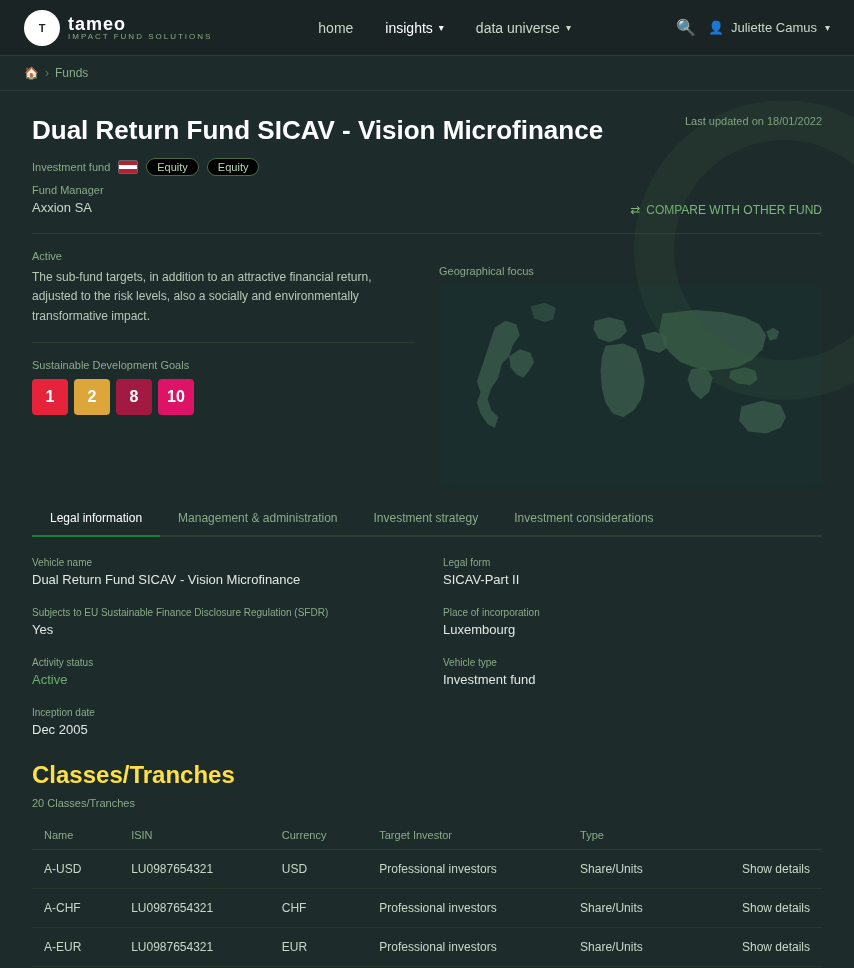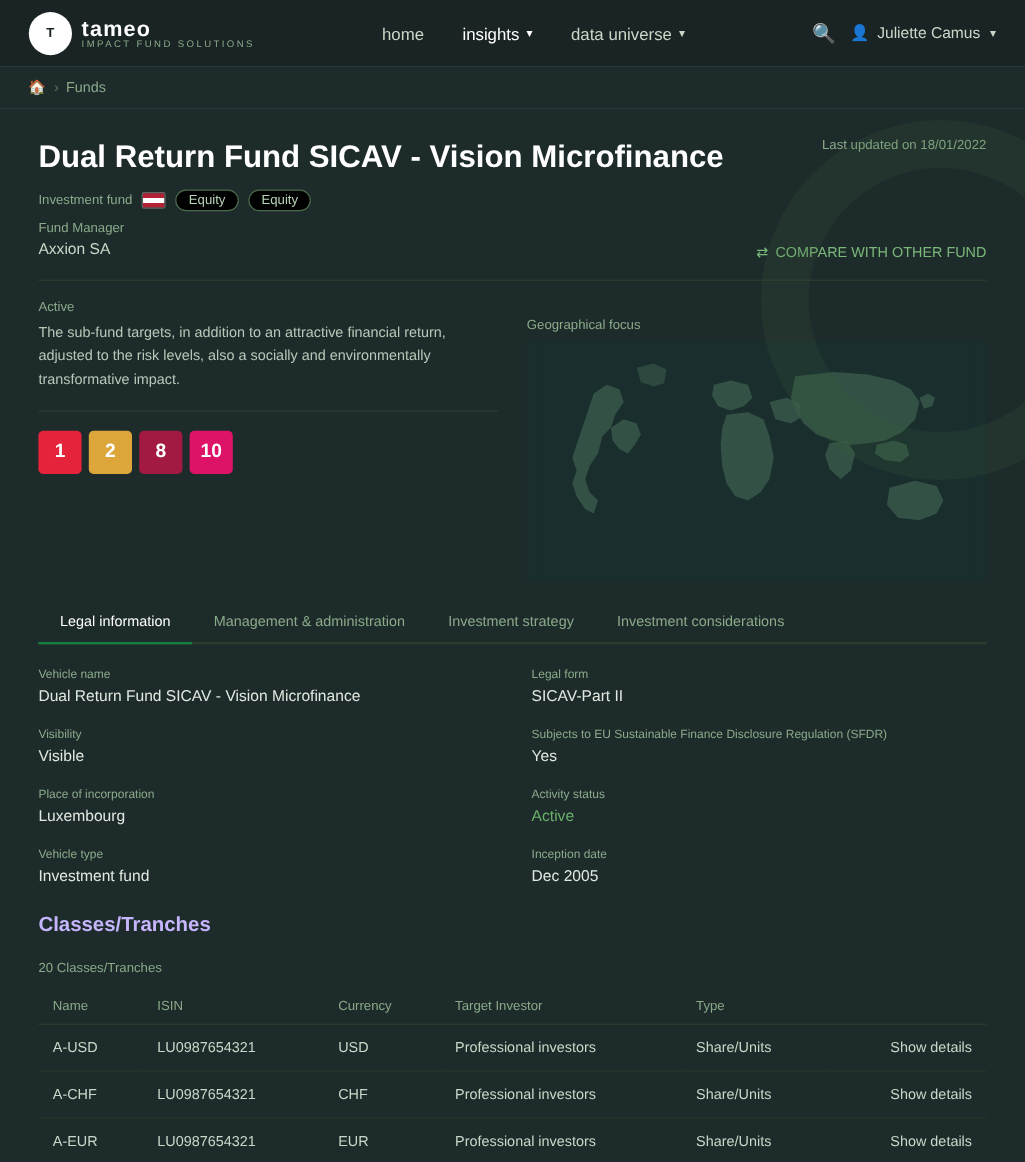--- a/index.html
+++ b/index.html
@@ -254,24 +254,24 @@
     }
     .info-value {
       font-size: 13px;
       color: #e0e8e0;
       font-weight: 500;
     }
     .info-value.green { color: #6ab06a; }
 
     
     .classes-title {
-      font-size: 17px;
+      font-size: 24px;
       font-weight: 700;
-      color: #c4b5fd;
-      margin-bottom: 20px;
+      color: #fde047;
+      margin-bottom: 8px;
     }
     .classes-count {
       font-size: 11px;
       color: #8aaa8a;
       margin-bottom: 12px;
     }
 
     
     .data-table {
       width: 100%;
@@ -399,20 +399,21 @@
   <hr class="divider">
 
   <div class="two-col">
     <div class="col-left">
       <div class="section-label">Active</div>
       <div class="section-text">The sub-fund targets, in addition to an attractive financial return, adjusted to the risk levels, also a socially and environmentally transformative impact.</div>
 
       <hr class="divider">
 
       <div class="sdg-section">
+        <div class="sdg-label">Sustainable Development Goals</div>
         <div class="sdg-icons">
           <div class="sdg-icon" style="background:#e5243b;">
             <div style="font-size:16px;font-weight:900;">1</div>
           </div>
           <div class="sdg-icon" style="background:#dda63a;">
             <div style="font-size:16px;font-weight:900;">2</div>
           </div>
           <div class="sdg-icon" style="background:#a21942;">
             <div style="font-size:16px;font-weight:900;">8</div>
           </div>
@@ -472,24 +473,20 @@
   </div>
 
   <div class="legal-grid">
     <div class="info-item">
       <div class="info-label">Vehicle name</div>
       <div class="info-value">Dual Return Fund SICAV - Vision Microfinance</div>
     </div>
     <div class="info-item">
       <div class="info-label">Legal form</div>
       <div class="info-value">SICAV-Part II</div>
-    </div>
-    <div class="info-item">
-      <div class="info-label">Visibility</div>
-      <div class="info-value">Visible</div>
     </div>
     <div class="info-item">
       <div class="info-label">Subjects to EU Sustainable Finance Disclosure Regulation (SFDR)</div>
       <div class="info-value">Yes</div>
     </div>
     <div class="info-item">
       <div class="info-label">Place of incorporation</div>
       <div class="info-value">Luxembourg</div>
     </div>
     <div class="info-item">

